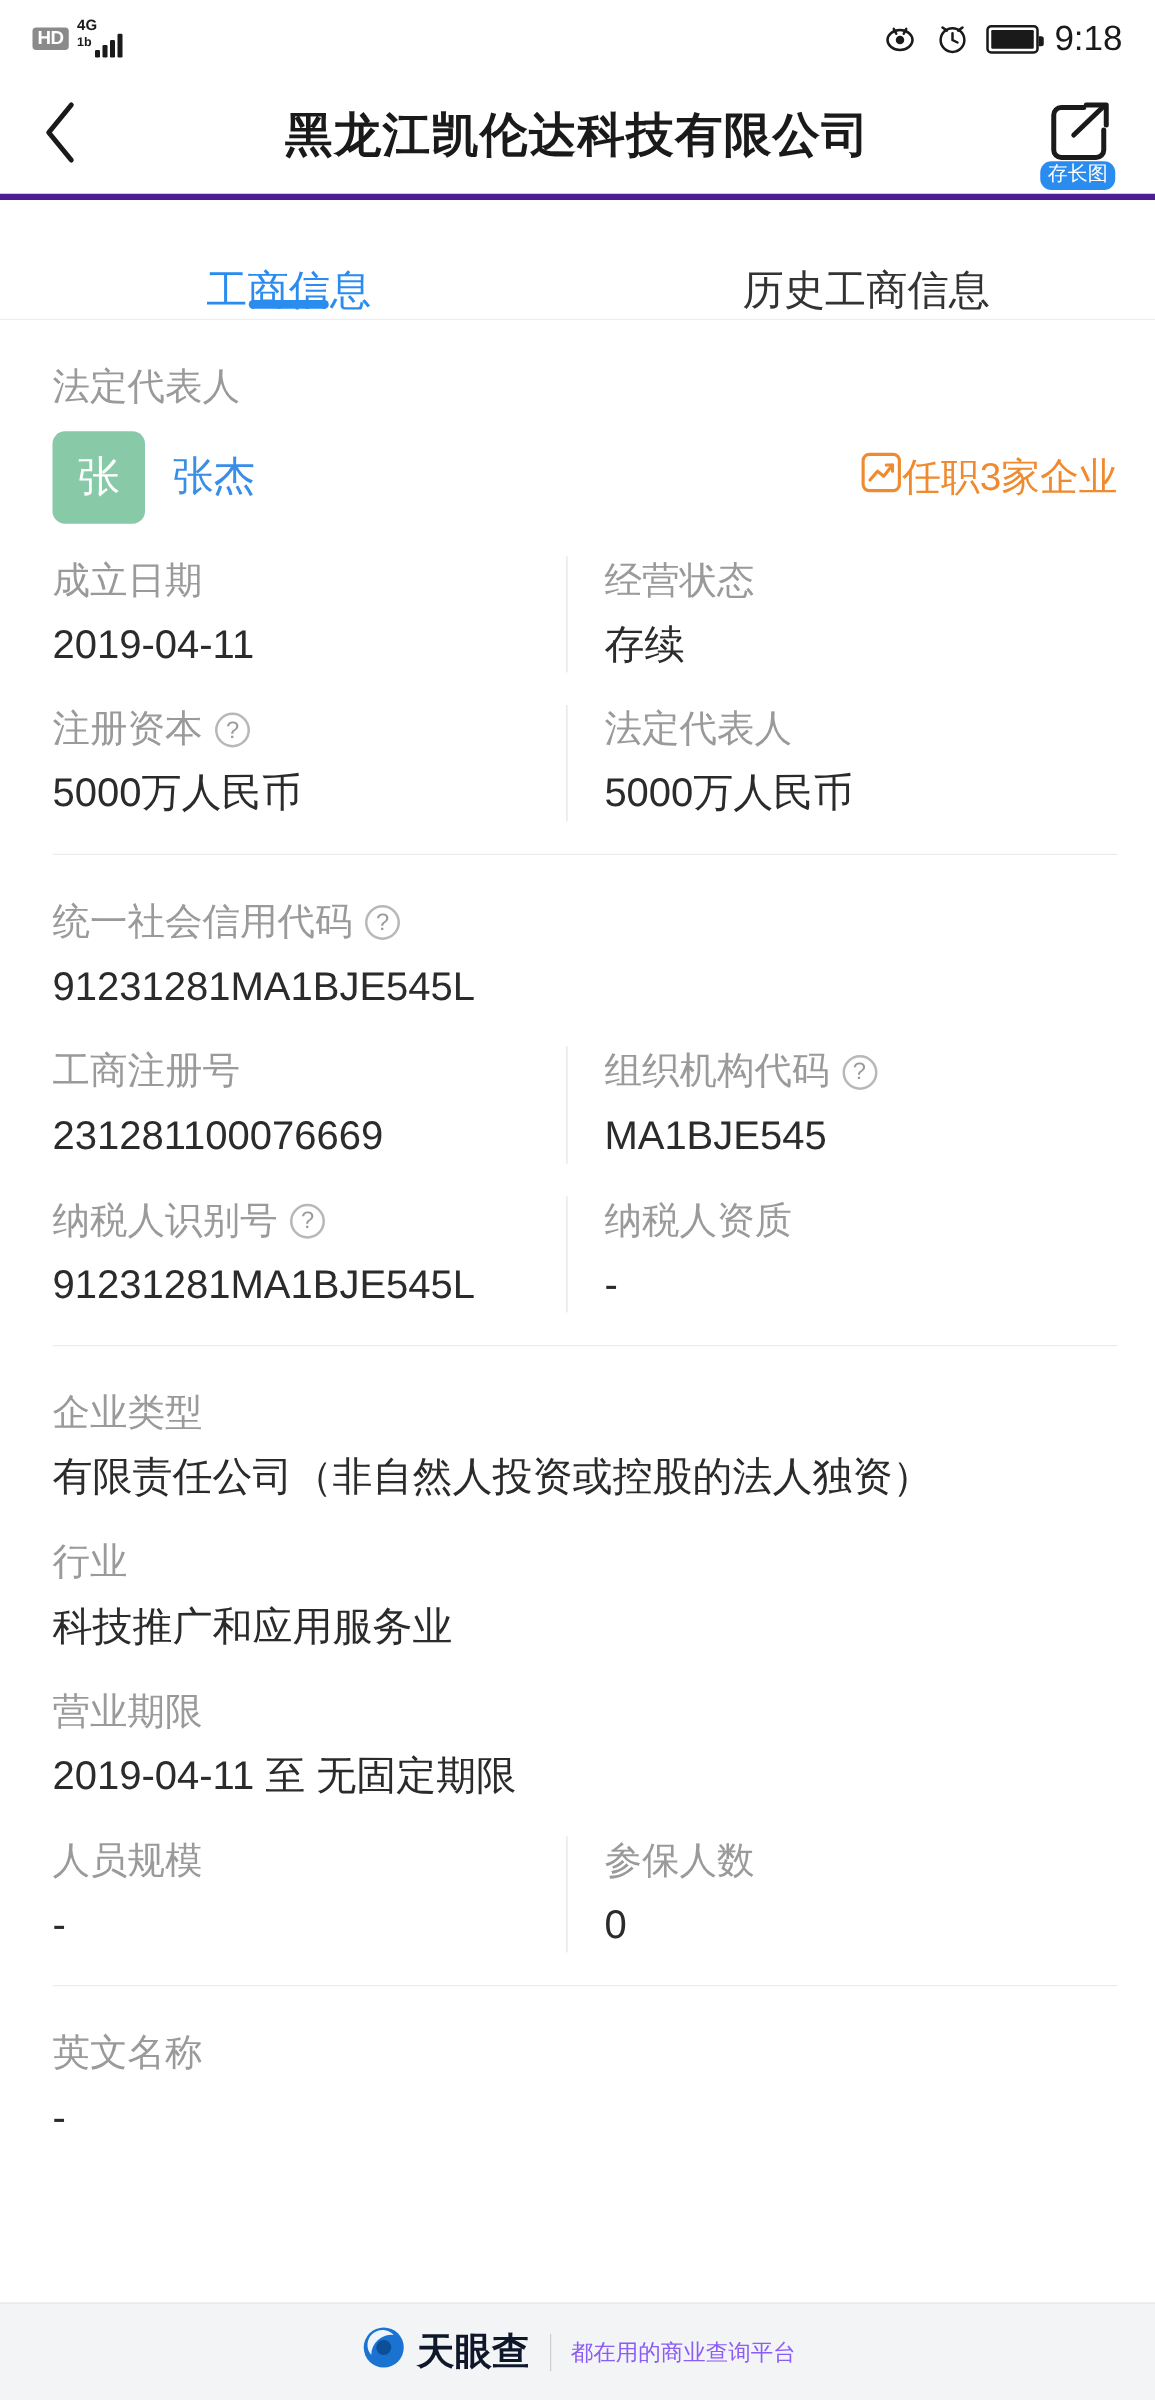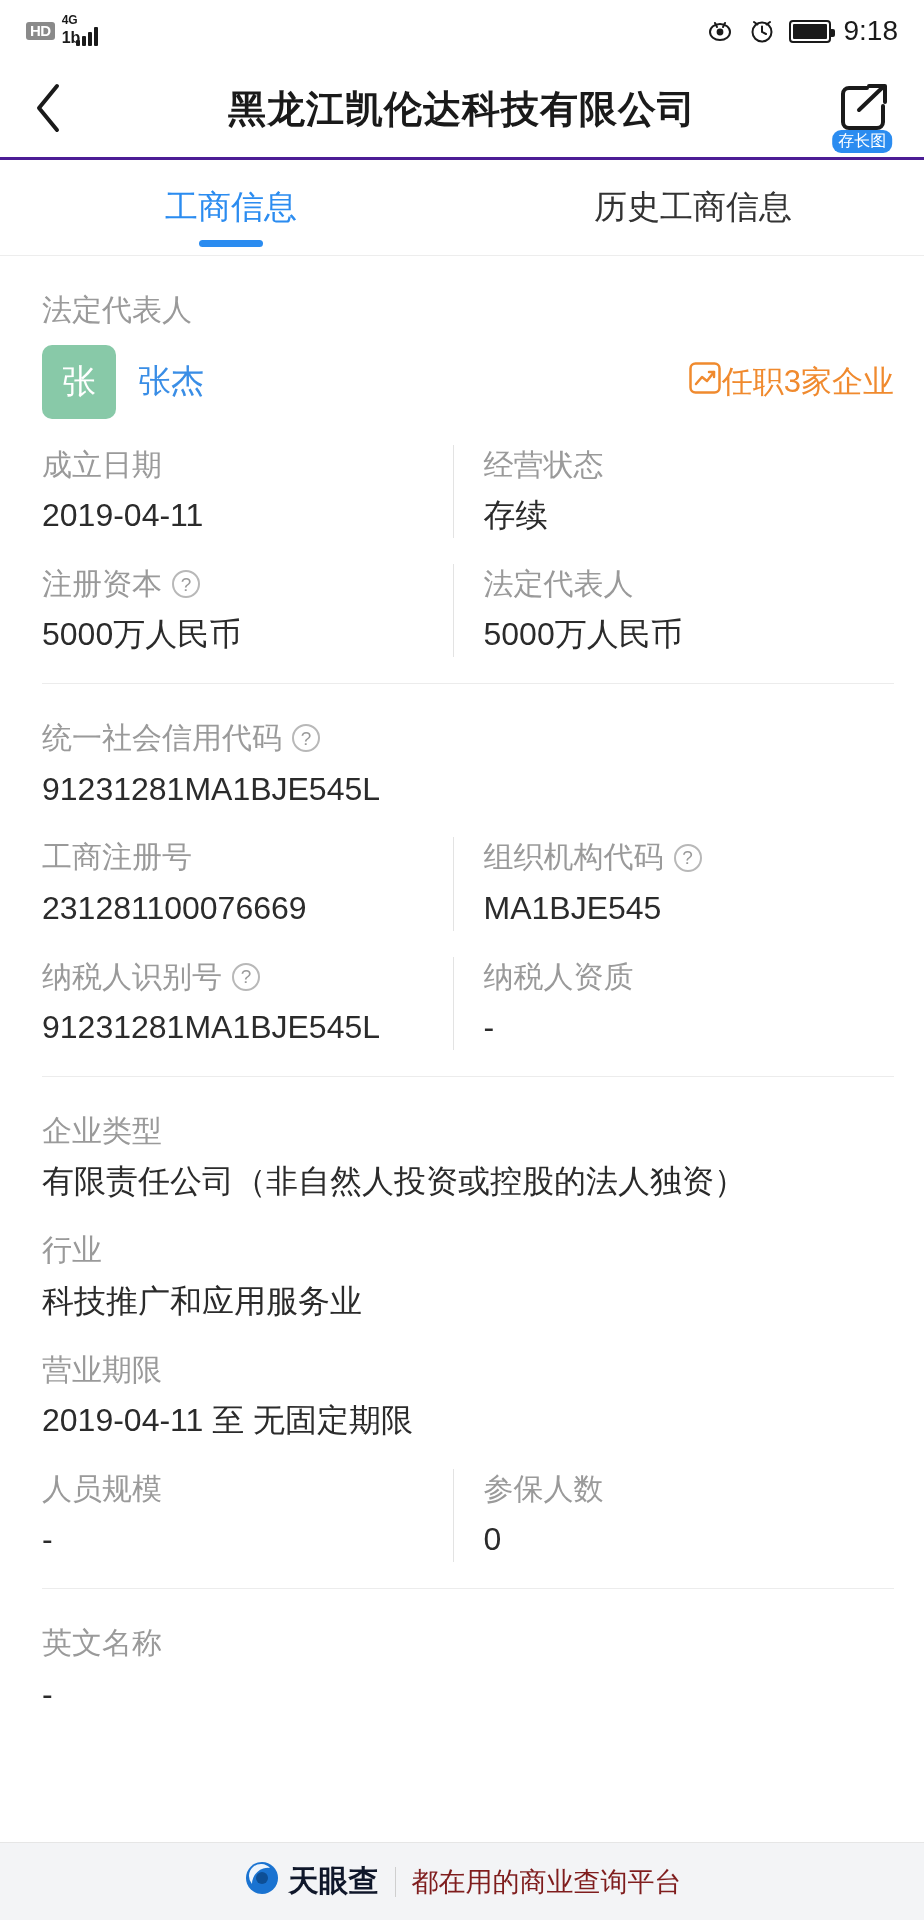--- a/index.html
+++ b/index.html
@@ -52,21 +52,21 @@
     top: 0;
     font-size: 12px;
     font-weight: bold;
     color: #1a1a1a;
     line-height: 1;
   }
   .sig-sub {
     position: absolute;
     left: 0;
     top: 16px;
-    font-size: 16px;
+    font-size: 10px;
     font-weight: bold;
     color: #1a1a1a;
     line-height: 1;
   }
   .bars {
     position: absolute;
     left: 14px;
     bottom: 2px;
     display: flex;
     align-items: flex-end;
@@ -118,21 +118,21 @@
     border-radius: 1px;
   }
 
   
   .navbar {
     height: 98px;
     display: flex;
     align-items: center;
     position: relative;
     background: #ffffff;
-    border-bottom: 3px solid #4c1d95;
+    border-bottom: 5px solid #4c1d95;
     box-sizing: border-box;
   }
   .nav-back {
     width: 96px;
     display: flex;
     align-items: center;
     justify-content: center;
     height: 100%;
     cursor: pointer;
   }
@@ -176,21 +176,21 @@
   .tabs {
     display: flex;
     height: 96px;
     background: #ffffff;
     border-bottom: 1px solid #ededed;
     box-sizing: border-box;
   }
   .tab {
     flex: 1;
     display: flex;
-    align-items: center;
+    align-items: flex-end;
     justify-content: center;
     position: relative;
     font-size: 33px;
     color: #333333;
     cursor: pointer;
   }
   .tab.active { color: #2b8cf0; }
   .tab.active::after {
     content: "";
     position: absolute;
@@ -311,22 +311,22 @@
     font-size: 30px;
     font-weight: bold;
     color: #0f172a;
   }
   .footer-sep {
     width: 1px;
     height: 30px;
     background: #cfcfcf;
   }
   .footer-slogan {
-    font-size: 27px;
-    color: #7f1d1d;
+    font-size: 18px;
+    color: #8b5cf6;
   }
 </style>
 </head>
 <body>
 
 <div class="statusbar">
   <div class="status-left">
     <span class="hd-badge">HD</span>
     <span class="sig-group">
       <span class="sig-g">4G</span>

